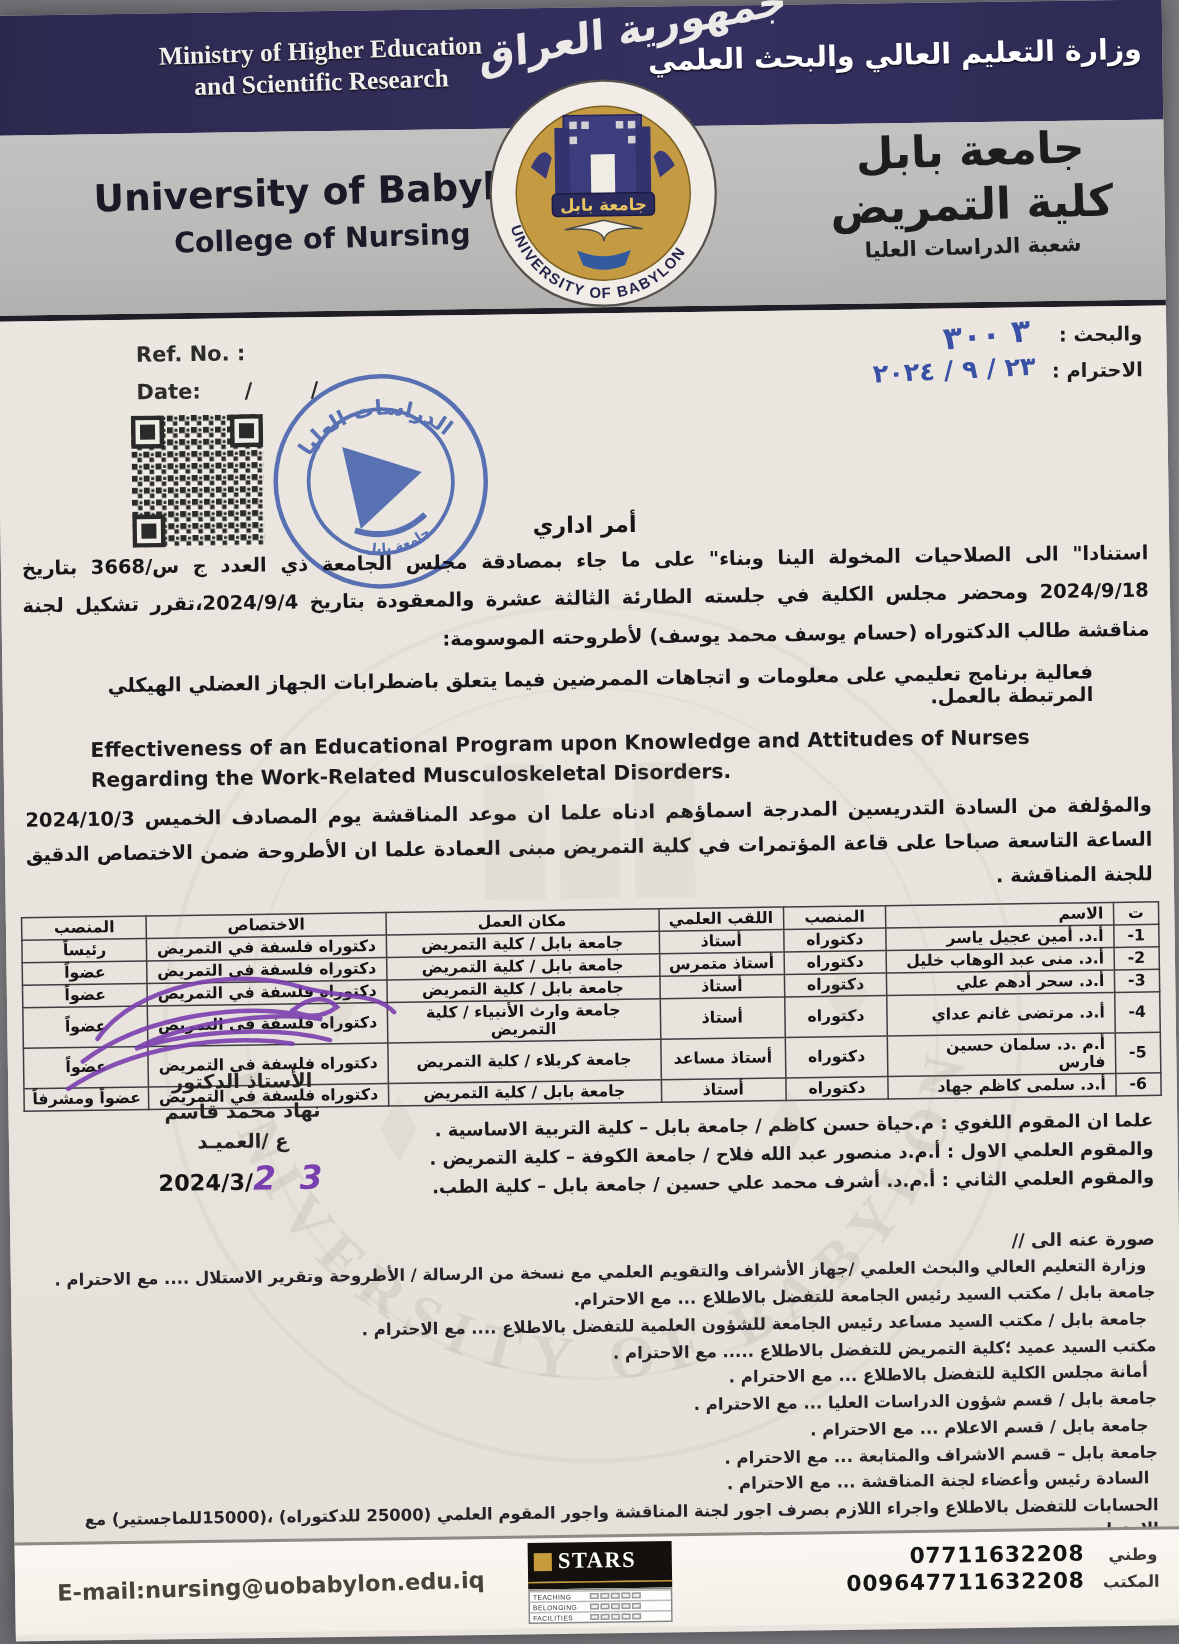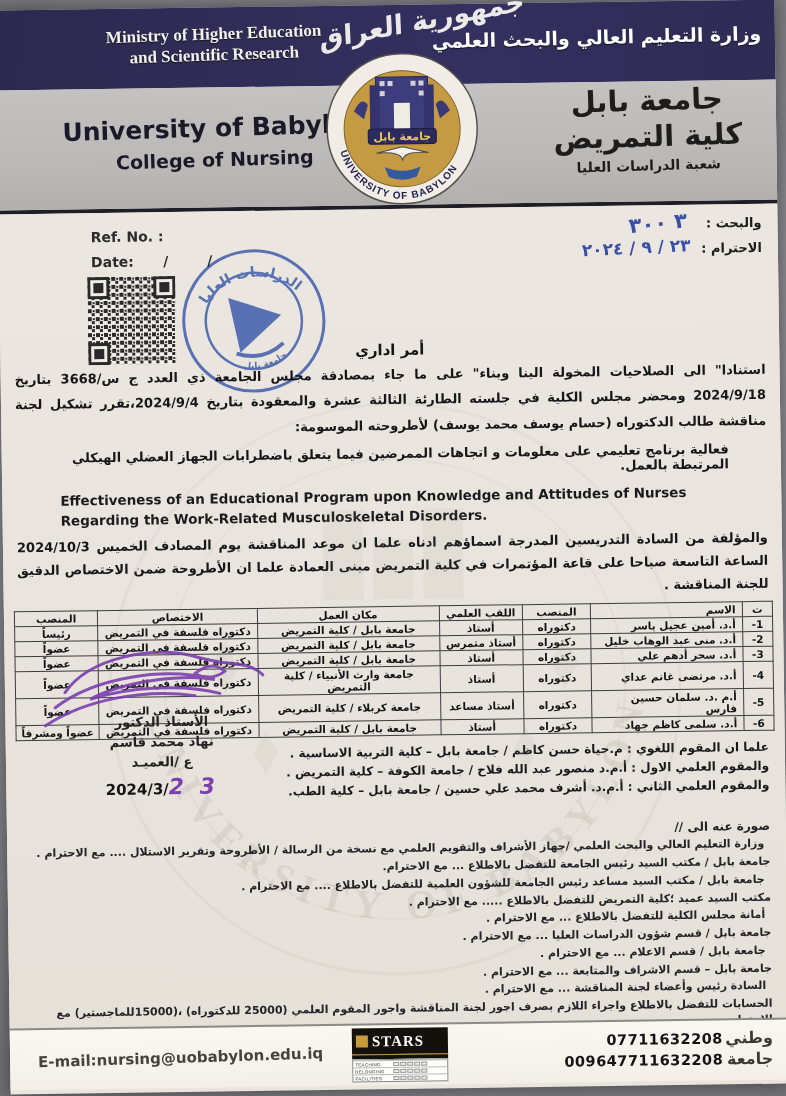--- a/index.html
+++ b/index.html
@@ -87,21 +87,21 @@
   .stars-sq{ width:12px; height:12px; background:#c79a3b; display:inline-block;}
   .stars-word{ font-size:15px; font-weight:bold; letter-spacing:1px;}
   .stars-sub{ background:#14110c; height:5px; border-top:1px solid #c79a3b;}
   .stars-table{ background:#fdfdfb; border:1px solid #888; font-family:"Liberation Sans",sans-serif;}
   .stars-row{ display:flex; border-top:1px solid #bbb; height:7px; align-items:center;}
   .stars-row .lbl{ font-size:4.5px; color:#333; width:40px; padding-left:2px; letter-spacing:.3px;}
   .stars-row .cells{ display:flex; gap:1px;}
   .stars-row .cells i{ width:6px; height:4px; background:#eee; border:.5px solid #999; display:inline-block;}
   .phones{ position:absolute; right:16px; top:8px; direction:rtl; text-align:left; }
   .phone-row{ display:flex; direction:rtl; gap:16px; align-items:baseline; margin-bottom:2px;}
-  .phone-row .plbl{ font-size:16px; font-weight:bold; color:#3c3a36; width:34px;}
+  .phone-row .plbl{ font-size:11px; font-weight:bold; color:#3c3a36; width:34px;}
   .phone-row .pnum{ font-size:14.5px; font-weight:bold; color:#141414; letter-spacing:.5px; direction:ltr;}
 </style>
 </head>
 <body>
 
 <div class="scene">
   <div class="paper">
 
     <svg class="logo" viewBox="0 0 156 156">
       <circle cx="78" cy="78" r="75" fill="#f1ede6" stroke="#55524e" stroke-width="1.5"></circle>
@@ -385,20 +385,20 @@
               </span>
             </div>
           </div>
       </div>
       <div class="phones">
         <div class="phone-row">
           <span class="plbl">وطني</span>
           <span class="pnum">07711632208</span>
         </div>
         <div class="phone-row">
-          <span class="plbl">جامعة</span>
+          <span class="plbl">المكتب</span>
           <span class="pnum">009647711632208</span>
         </div>
       </div>
     </div>
 
   </div>
 </div>
 
 </body></html>

